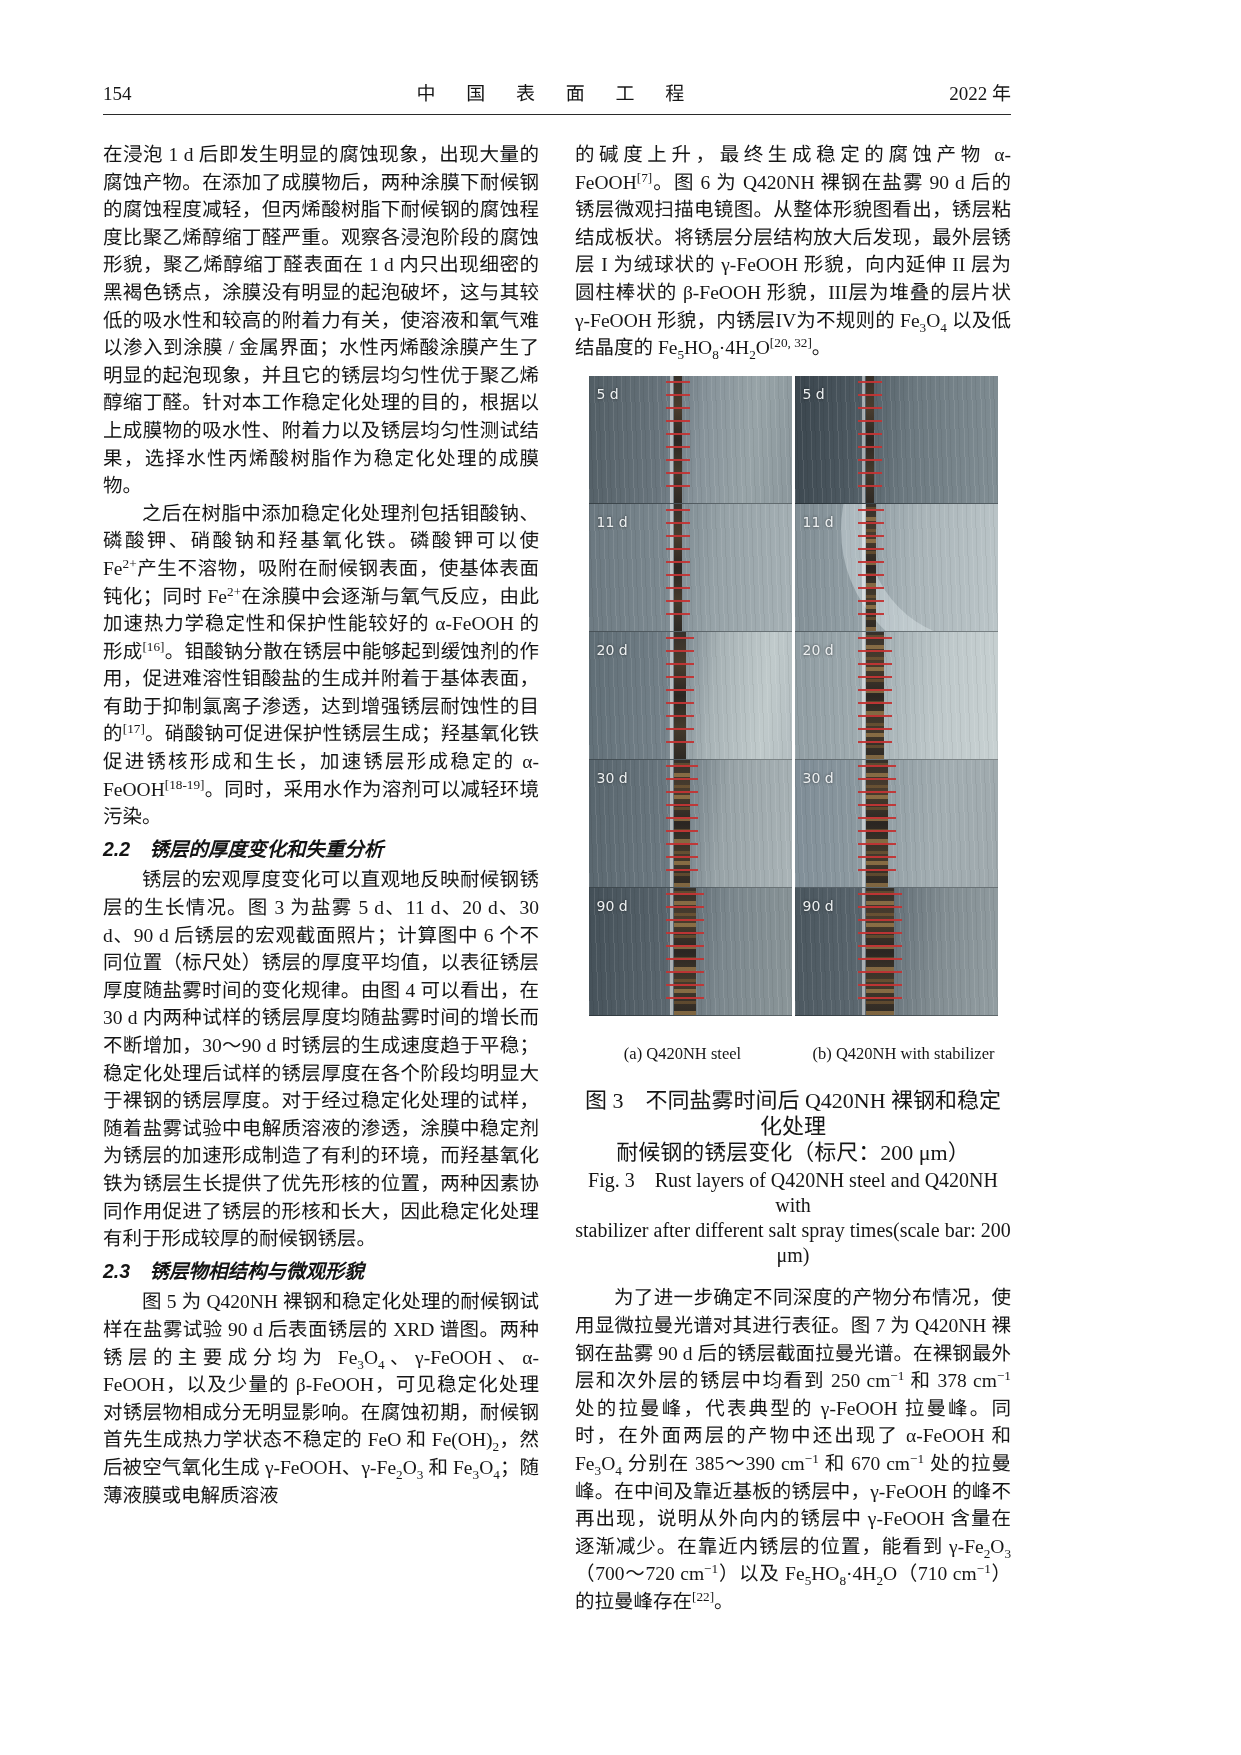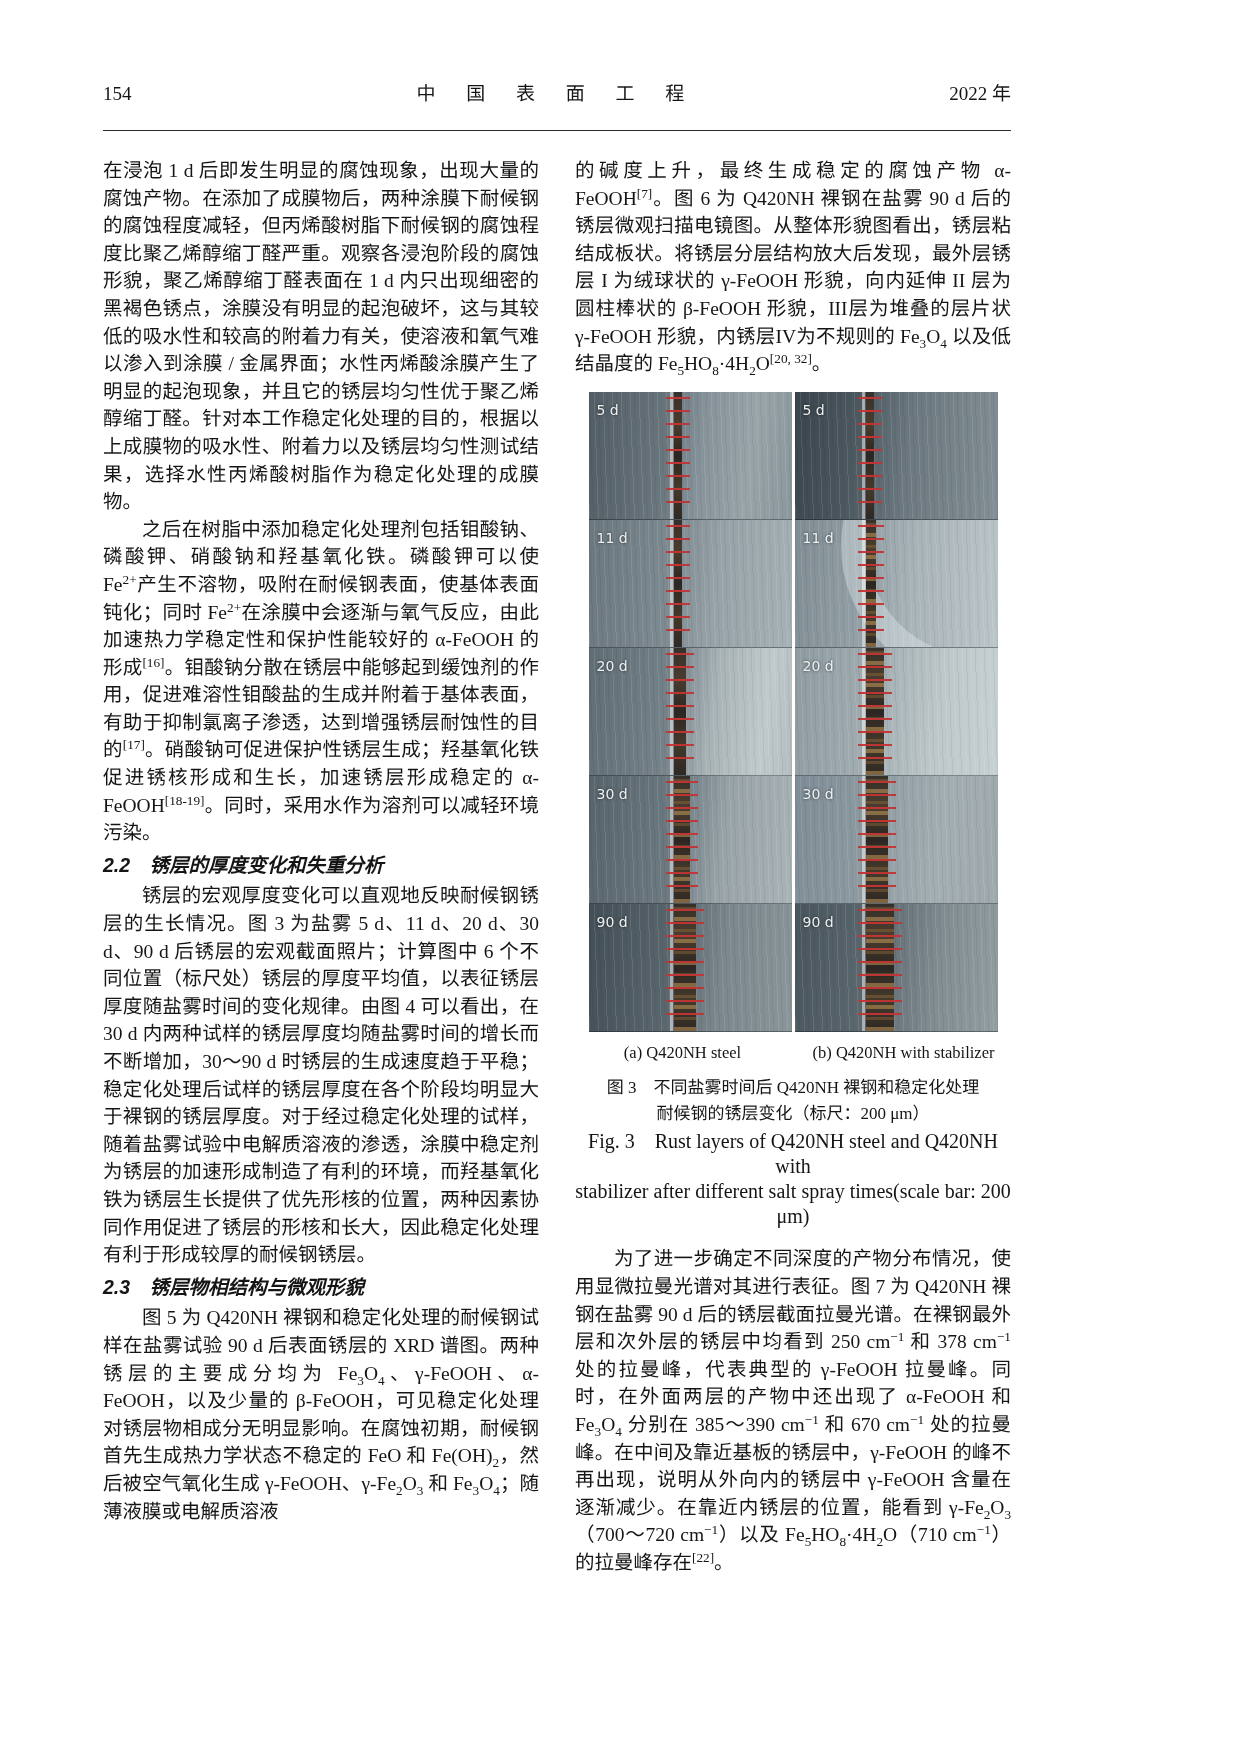--- a/index.html
+++ b/index.html
@@ -6,21 +6,21 @@
   html,body { background:#ffffff; }
   body {
     width:1241px; height:1755px; position:relative; overflow:hidden;
     font-family:"Liberation Serif","DejaVu Serif",serif; color:#151515;
   }
   .page { position:absolute; left:103px; top:0; width:908px; }
 
   
   .header {
     display:grid; grid-template-columns:1fr auto 1fr; align-items:baseline;
-    padding-top:78px; padding-bottom:25px; border-bottom:1.6px solid #2a2a2a;
+    padding-top:78px; padding-bottom:9px; border-bottom:1.6px solid #2a2a2a;
     font-size:19px;
   }
   .pageno { justify-self:start; }
   .journal { justify-self:center; letter-spacing:13px;text-align:right; }
   .year { justify-self:end; }
 
   
   .columns { display:flex; gap:36px; margin-top:26px; }
   .col { width:436px; font-size:19.5px; line-height:27.6px; text-align:justify; }
   .col p { text-indent:2em; }
@@ -81,24 +81,24 @@
     background:repeating-linear-gradient(0deg,
       rgba(205,160,92,.50) 0 4px, transparent 4px 11px,
       rgba(166,120,60,.35) 11px 14px, transparent 14px 22px);
   }
   .ticks {
     position:absolute; top:5px; bottom:5px; left:-8px; right:-8px;
     background:repeating-linear-gradient(180deg,#c23434 0 2px, transparent 2px 13px);
     opacity:.95;
   }
   
-  .panel-labels { display:flex; gap:18px; justify-content:center; margin-top:7px; }
+  .panel-labels { display:flex; gap:18px; justify-content:center; margin-top:24px; }
   .panel-labels span { width:203px; text-align:center; font-size:16.5px; }
   figcaption { text-align:center; }
-  .cap-cn { margin-top:9px; font-size:17px; line-height:26px; }
+  .cap-cn { margin-top:21px; font-size:22px; line-height:26px; }
   .cap-en { margin-top:2px; font-size:20px; line-height:25px; }
   .p-after-fig { margin-top:16px; }
 </style>
 </head>
 <body>
 
 <div class="page">
 
   <header class="header">
     <span class="pageno">154</span>

